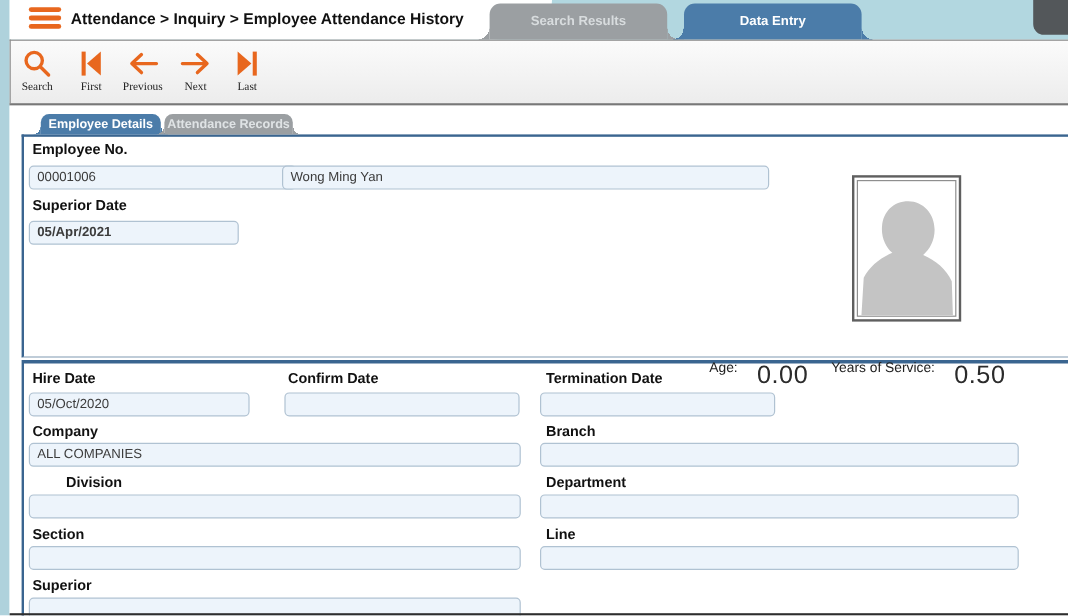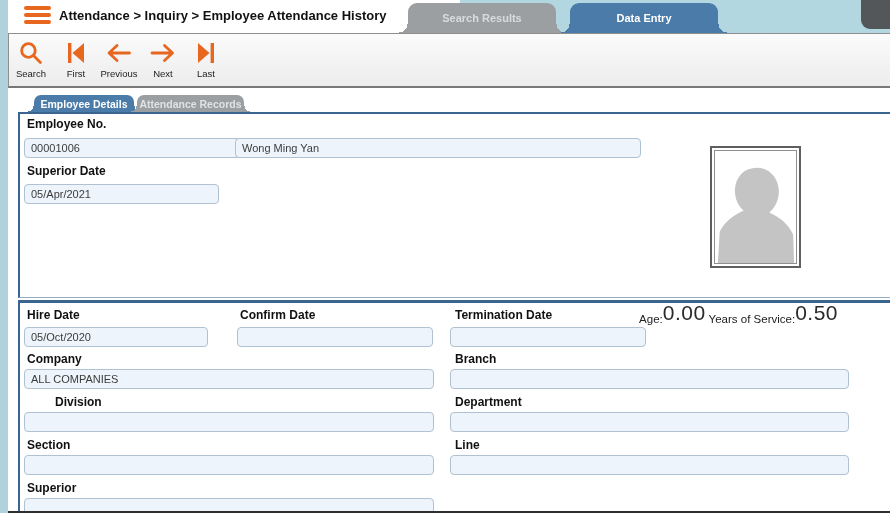--- a/index.html
+++ b/index.html
@@ -26,21 +26,21 @@
   .tab-gray{--tc:#9B9FA2;background:var(--tc);color:#D8DCDE;left:408px;}
   .tab-blue{--tc:#4B7CA9;background:var(--tc);color:#ffffff;left:570px;}
   .dark-corner{position:absolute;left:861px;top:0;width:29px;height:29px;background:#53575A;border-radius:0 0 0 9px;}
   
   .toolbar{position:absolute;left:8px;top:33px;right:-2px;height:55px;
     background:linear-gradient(#fbfbfb,#ececec);
     border:1px solid #8E8E8E;border-bottom:2px solid #787878;box-sizing:border-box;}
   .tb-item{position:absolute;top:6px;transform:translateX(-50%);
     display:flex;flex-direction:column;align-items:center;cursor:pointer;}
   .tb-item svg{display:block;}
-  .tb-label{margin-top:2px;font-size:9.5px;color:#1c1c1c;white-space:nowrap;}
+  .tb-label{margin-top:2px;font-size:9.5px;color:#1c1c1c;white-space:nowrap;font-family:Liberation Serif, serif;}
   
   .content{position:absolute;left:8px;top:88px;right:0;bottom:0;background:#ffffff;}
   .inner-tab{position:absolute;top:95px;height:17px;border-radius:7px 7px 0 0;z-index:3;
     display:flex;align-items:center;justify-content:center;
     font-size:10.5px;font-weight:bold;cursor:pointer;}
   .inner-tab::before,.inner-tab::after{content:"";position:absolute;bottom:0;width:6px;height:6px;}
   .inner-tab::before{left:-6px;background:radial-gradient(circle 6px at 0 0,transparent 5.5px,var(--tc) 5.5px);}
   .inner-tab::after{right:-6px;background:radial-gradient(circle 6px at 6px 0,transparent 5.5px,var(--tc) 5.5px);}
   .itab-active{--tc:#4B7CA9;background:var(--tc);color:#fff;left:34px;width:100px;text-align:right;}
   .itab-idle{--tc:#9B9FA2;background:var(--tc);color:#DFE3E5;left:137px;width:107px;justify-content:center;}
@@ -51,21 +51,21 @@
   .f-label{position:absolute;font-size:12px;font-weight:bold;color:#111;white-space:nowrap;z-index:4;}
   .f-input{position:absolute;height:20px;box-sizing:border-box;z-index:4;
     background:#EDF4FB;border:1px solid #B0C2D2;border-radius:4px;
     padding:0 6px;font-size:11px;color:#3c3c3c;
     font-family:"Liberation Sans","DejaVu Sans",sans-serif;outline:none;}
   
   .photo{position:absolute;left:710px;top:146px;width:91px;height:122px;box-sizing:border-box;
     background:#fff;border:2px solid #5F5F5F;padding:2px;z-index:4;}
   .photo-inner{width:100%;height:100%;box-sizing:border-box;border:1px solid #8F8F8F;background:#fff;overflow:hidden;}
   
-  .age-row{position:absolute;top:301px;right:52px;display:flex;align-items:flex-end;gap:0;z-index:4;white-space:nowrap;}
+  .age-row{position:absolute;top:301px;right:52px;display:flex;align-items:flex-start;gap:16px;z-index:4;white-space:nowrap;}
   .age-sm{font-size:11.5px;color:#222;}
   .age-lg{font-size:21px;color:#2b2b2b;letter-spacing:0.5px;}
   .bottom-line{position:absolute;left:8px;right:0;top:511px;height:2px;background:#2E2E2E;z-index:6;}
 </style>
 </head>
 <body>
 
 <div class="left-strip"></div>
 <div class="top-band"></div>
 <div class="bc-white"></div>
@@ -139,21 +139,21 @@
   <span>Attendance Records</span>
 </div>
 
 <div class="panel panel-1"></div>
 <div class="panel panel-2"></div>
 
 <div class="f-label" style="left:27px;top:117px;">Employee No.</div>
 <input class="f-input" style="left: 24px; top: 138px; width: 223px;" readonly="" value="00001006">
 <input class="f-input" style="left: 235px; top: 138px; width: 406px;" readonly="" value="Wong Ming Yan">
 <div class="f-label" style="left:27px;top:164px;">Superior Date</div>
-<input class="f-input" style="left: 24px; top: 184px; width: 195px;" readonly="" value="05/Apr/2021">
+<input class="f-input" style="left: 24px; top: 184px; width: 175px; font-weight: bold;" readonly="" value="05/Apr/2021">
 
 <div class="photo">
   <div class="photo-inner">
     <svg width="100%" height="100%" viewBox="0 0 85 114" preserveAspectRatio="xMidYMax meet">
       <path fill="#C4C4C4" d="M44 14
         c-13 0 -22 9 -23 22 c-0.8 9 3 18 9 23
         c-11 5 -20 12 -25 22 l-2 33 l80 0 l-1 -30
         c-5 -11 -14 -18 -25 -23 c6 -5 10 -13 10 -22
         c0 -14 -10 -25 -23 -25 z"></path>
     </svg>

